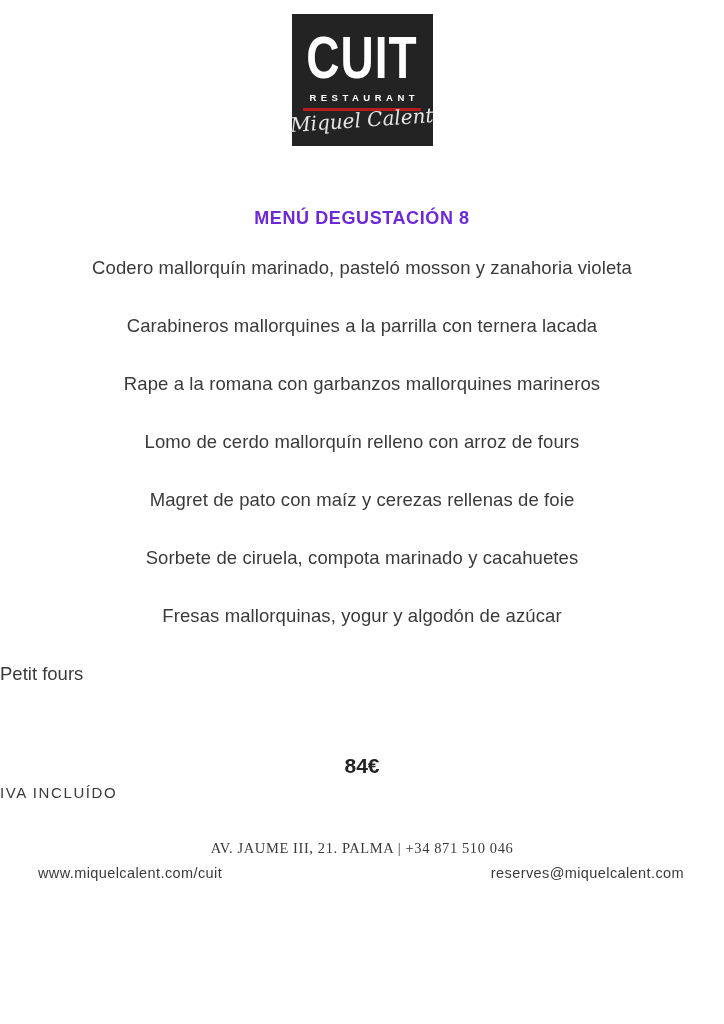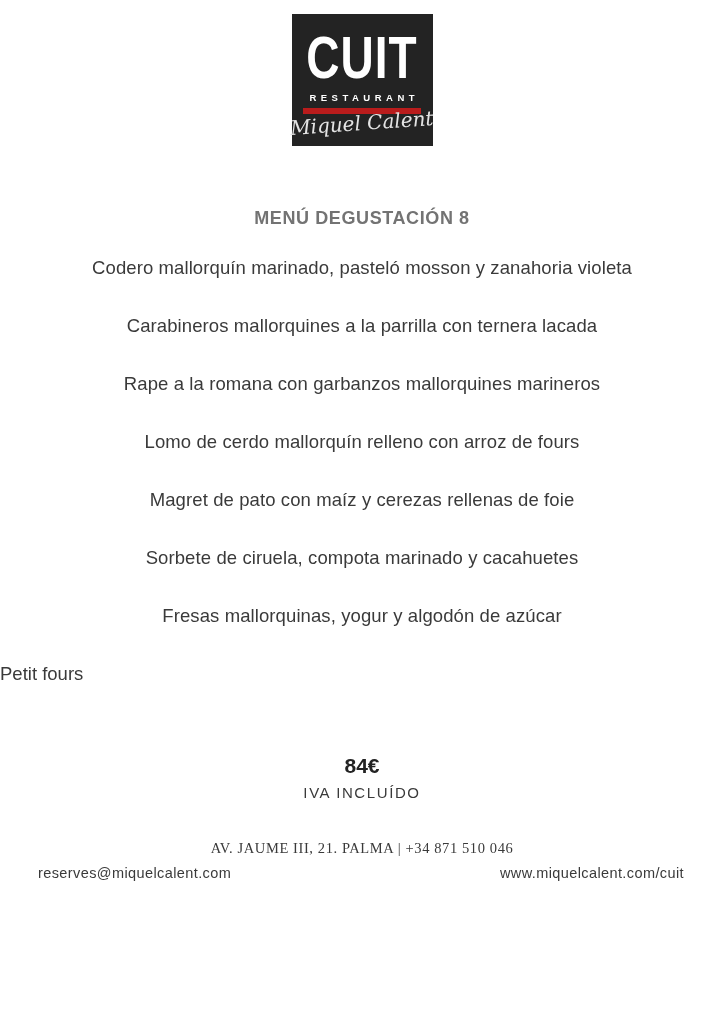--- a/index.html
+++ b/index.html
@@ -40,21 +40,21 @@
     transform: scaleY(1.28);
     transform-origin: center;
     line-height: 1;
   }
   .logo-subtitle {
     color: #ffffff;
     font-size: 9.5px;
     font-weight: 700;
     letter-spacing: 4.5px;
     text-indent: 4.5px; 
-    border-bottom: 6px solid #b91c1c;
+    border-bottom: 3px solid #b91c1c;
     padding: 0 2px 5px;
     margin-top: 2px;
     white-space: nowrap;
   }
   .logo-signature {
     margin-top: -3px;
     color: #e4e4e4;
     font-family: "DejaVu Serif", serif;
     font-style: italic;
     font-size: 20px;
@@ -62,21 +62,21 @@
     white-space: nowrap;
   }
 
   
   .menu-title {
     margin-top: 61px;
     text-align: center;
     font-size: 18px;
     font-weight: 700;
     letter-spacing: 0.6px;
-    color: #737373;
+    color: #6d28d9;
     line-height: 22px;
   }
   .menu-items {
     margin-top: 28px;
   }
   .menu-item {
     text-align: center;
     font-size: 18.5px;
     font-weight: 400;
     color: #3a3a3a;
@@ -93,21 +93,21 @@
   .price {
     margin-top: 70px;
     text-align: center;
     font-size: 21px;
     font-weight: 700;
     color: #232323;
     line-height: 22px;
   }
   .tax-note {
     margin-top: 7px;
-    text-align: center;
+    text-align: left;
     font-size: 15px;
     letter-spacing: 1.6px;
     color: #3a3a3a;
     line-height: 18px;
   }
 
   
   .address {
     margin-top: 37px;
     text-align: center;
@@ -152,17 +152,17 @@
   </div>
 
   <div class="petit-fours">Petit fours</div>
 
   <div class="price">84€</div>
   <div class="tax-note">IVA INCLUÍDO</div>
 
   <div class="address">AV. JAUME III, 21. PALMA | +34 871 510 046</div>
 
   <div class="footer-row">
+    <span>www.miquelcalent.com/cuit</span>
     <span>reserves@miquelcalent.com</span>
-    <span>www.miquelcalent.com/cuit</span>
   </div>
 
 </div>
 
 </body></html>

